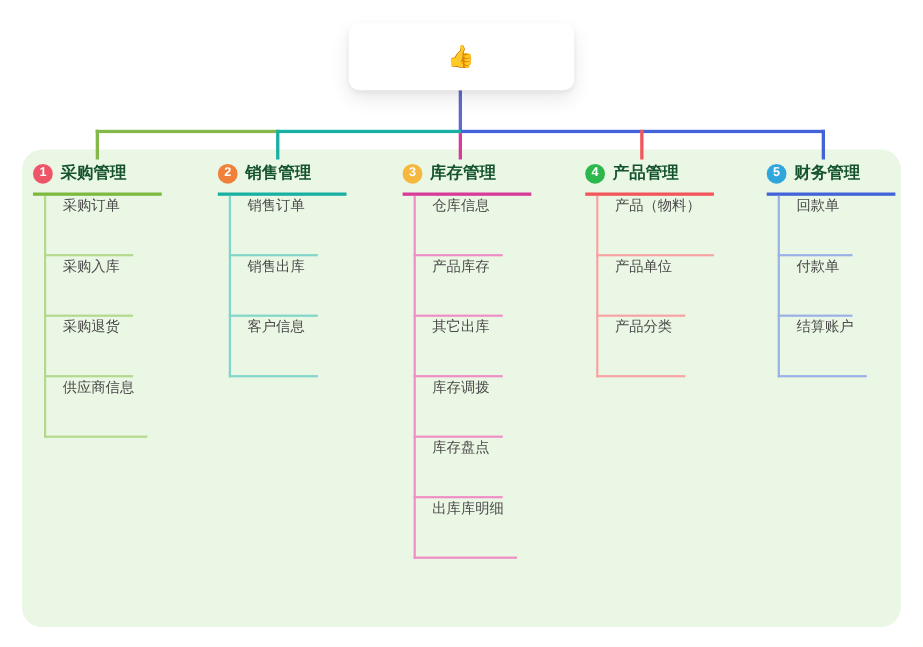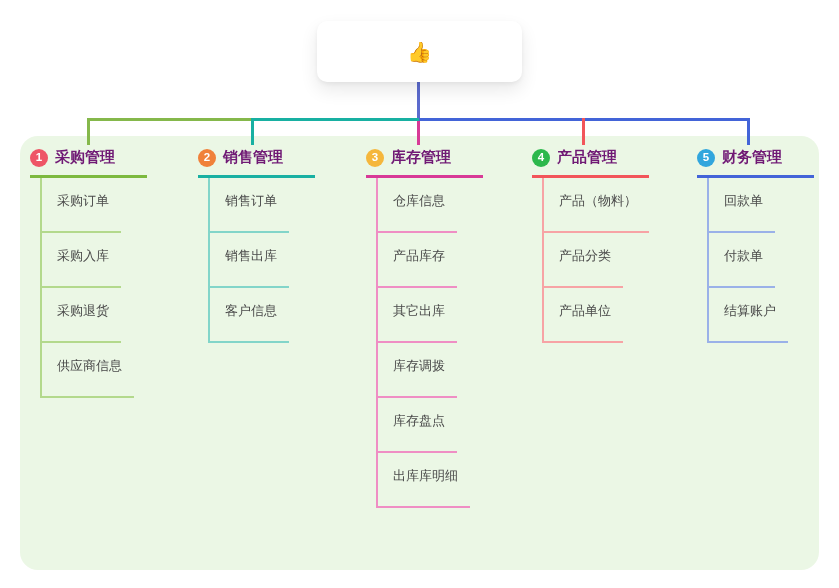--- a/index.html
+++ b/index.html
@@ -51,30 +51,30 @@
     border-bottom:3px solid var(--line);
     cursor:default;
   }
   .badge{
     width:18px;height:18px;border-radius:50%;
     background:var(--badge);color:#ffffff;
     font-size:11.5px;font-weight:600;line-height:1;
     display:flex;align-items:center;justify-content:center;
     flex:0 0 18px;
   }
-  .branch-label{font-size:15px;font-weight:600;color:#701a75;white-space:nowrap;}
+  .branch-label{font-size:15px;font-weight:600;color:#14532d;white-space:nowrap;}
 
   .children{position:relative;}
   .children::before{
     content:"";position:absolute;left:10px;top:0;bottom:0;width:2px;
     background:var(--subline);
   }
   .sub-row{
     height:55px;margin-left:10px;box-sizing:border-box;
-    display:flex;align-items:center;width:max-content;
+    display:flex;align-items:flex-start;width:max-content;
     padding:0 12px 7px 17px;
     border-bottom:2px solid var(--subline);
   }
   .sub-label{font-size:13px;color:#4a4a4a;white-space:nowrap;}
 </style>
 </head>
 <body>
 
 <div class="root-card">
   <span class="root-icon">👍</span>
@@ -161,24 +161,24 @@
 <div class="branch" id="branch-4" style="--line: #f2555a; --subline: #f7a3a5; --badge: #2cb84c;">
   <div class="branch-header">
     <span class="badge">4</span>
     <span class="branch-label">产品管理</span>
   </div>
   <div class="children">
     <div class="sub-row">
         <span class="sub-label">产品（物料）</span>
       </div>
     <div class="sub-row">
-        <span class="sub-label">产品分类</span>
+        <span class="sub-label">产品单位</span>
       </div>
     <div class="sub-row">
-        <span class="sub-label">产品单位</span>
+        <span class="sub-label">产品分类</span>
       </div>
   </div>
 </div>
 
 <div class="branch" id="branch-5" style="--line: #4364d8; --subline: #9ab1e8; --badge: #31a6dd;">
   <div class="branch-header">
     <span class="badge">5</span>
     <span class="branch-label">财务管理</span>
   </div>
   <div class="children">

